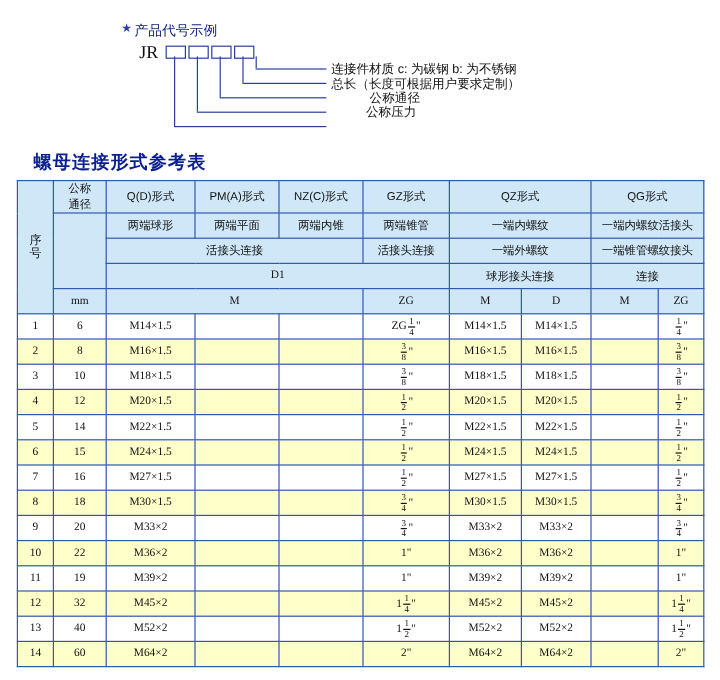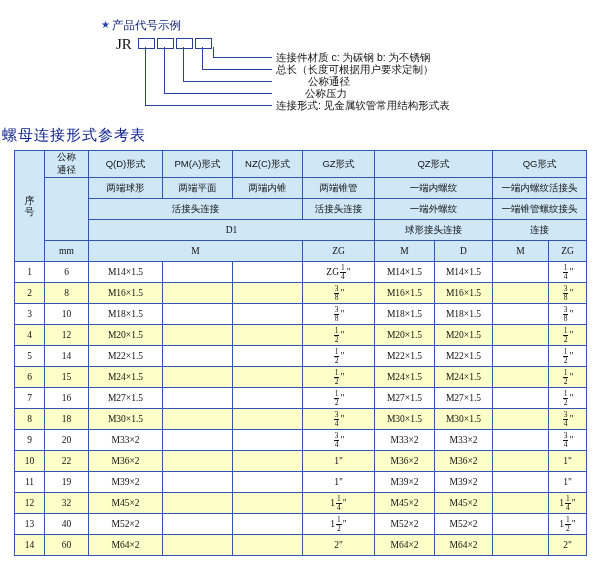--- a/index.html
+++ b/index.html
@@ -68,24 +68,24 @@
   .diag-text {
     position: absolute;
     font-size: 10.5px;
     color: #111;
     white-space: nowrap;
   }
 
   
   #section-title {
     position: absolute;
-    left: 2px;
+    left: 28px;
     top: 126px;
     font-size: 15px;
-    font-weight: normal;
+    font-weight: bold;
     color: #0b1f8f;
     letter-spacing: 1px;
   }
 
   
   #table-wrap {
     position: absolute;
     left: 14px;
     top: 150px;
     width: 572px;
@@ -172,21 +172,20 @@
   <div class="vline" style="left:164px; top:47px; height:46px;"></div>
   <div class="hline" style="left:164px; top:93px; width:108px;"></div>
 
   <div class="vline" style="left:145px; top:47px; height:58px;"></div>
   <div class="hline" style="left:145px; top:105px; width:127px;"></div>
 
   <span class="diag-text" style="left:276px; top:63px;">总长（长度可根据用户要求定制）</span>
   <span class="diag-text" style="left:276px; top:51px;">连接件材质   c:  为碳钢   b:  为不锈钢</span>
   <span class="diag-text" style="left:288px; top:75px;margin-left:20px;">公称通径</span>
   <span class="diag-text" style="left:276px; top:87px;margin-left:29px;">公称压力</span>
-  <span class="diag-text" style="left:276px; top:99px;">连接形式: 见金属软管常用结构形式表</span>
 </div>
 
 <div id="section-title">螺母连接形式参考表</div>
 
 <div id="table-wrap">
   <table class="spec">
     <colgroup>
       <col class="col-seq">
         <col class="col-dn">
         <col class="col-qd">

